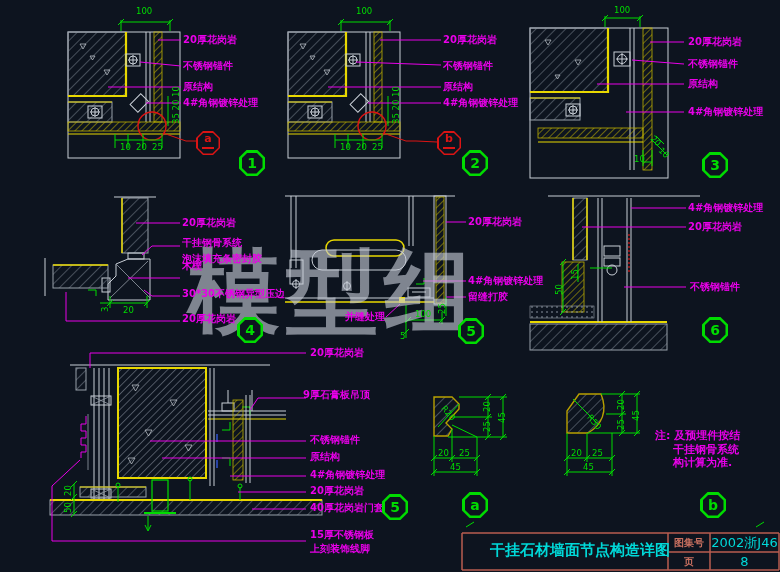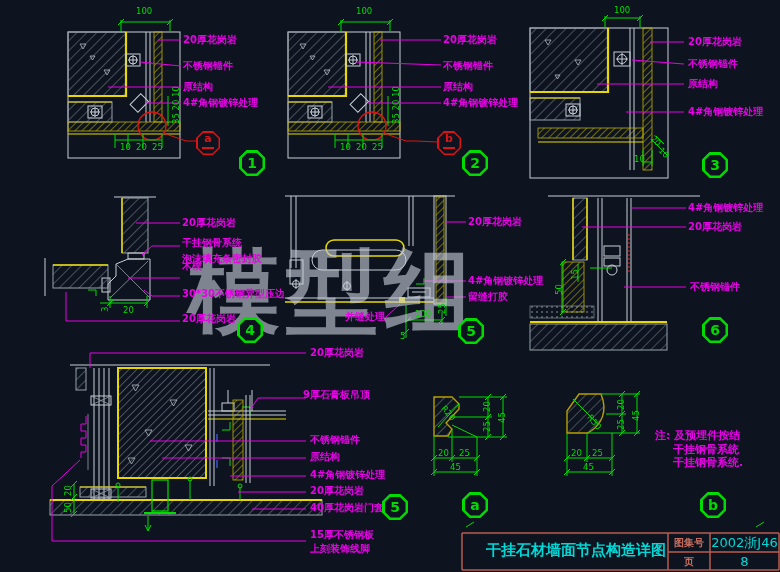--- a/index.html
+++ b/index.html
@@ -519,21 +519,21 @@
 <span class="dim" style="left:592px;top:449px">25</span>
 <span class="dim" style="left:583px;top:463px">45</span>
 <div class="badge" style="left:700px;top:492px">
   <div class="ring"></div>
       <div class="inner"></div>
       <span class="num">b</span>
 </div>
 
 <span class="note-line" style="left:655px;top:430px">注: 及预埋件按结</span>
 <span class="note-line" style="left:673px;top:444px">干挂钢骨系统</span>
-<span class="note-line" style="left:673px;top:457px">干挂钢骨系统.</span>
-
-<span class="tt cyan" style="left:486px;top:543px;width:206px;text-align:left;font-size:15px;font-weight:bold">干挂石材墙面节点构造详图</span>
+<span class="note-line" style="left:673px;top:457px">构计算为准.</span>
+
+<span class="tt cyan" style="left:464px;top:543px;width:206px;text-align:right;font-size:15px;font-weight:bold">干挂石材墙面节点构造详图</span>
 <span class="tt salmon" style="left:668px;top:538px;width:42px;text-align:center;font-size:10px;font-weight:bold">图集号</span>
 <span class="tt cyan" style="left:710px;top:536px;width:69px;text-align:center;font-size:13px">2002浙J46</span>
 <span class="tt salmon" style="left:668px;top:557px;width:42px;text-align:center;font-size:10px;font-weight:bold">页</span>
 <span class="tt cyan" style="left:710px;top:555px;width:69px;text-align:center;font-size:13px">8</span>
 
 </div>
 
 </body></html>

